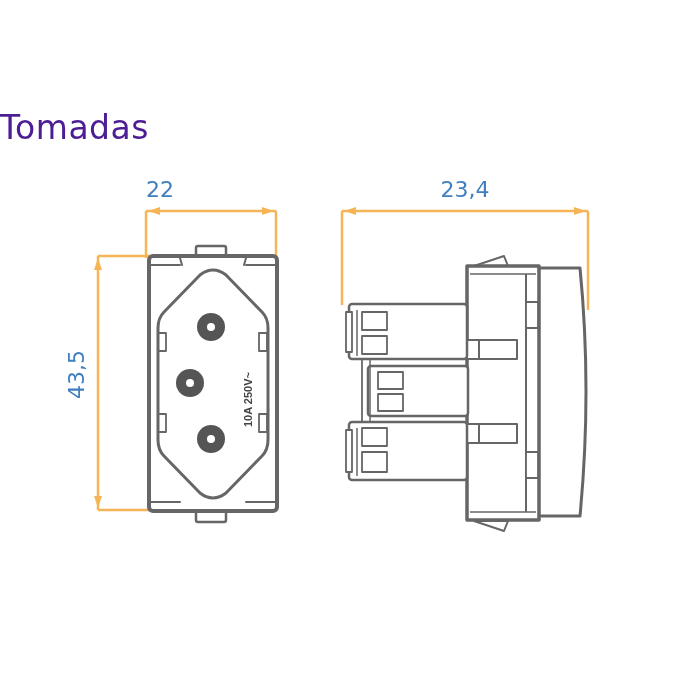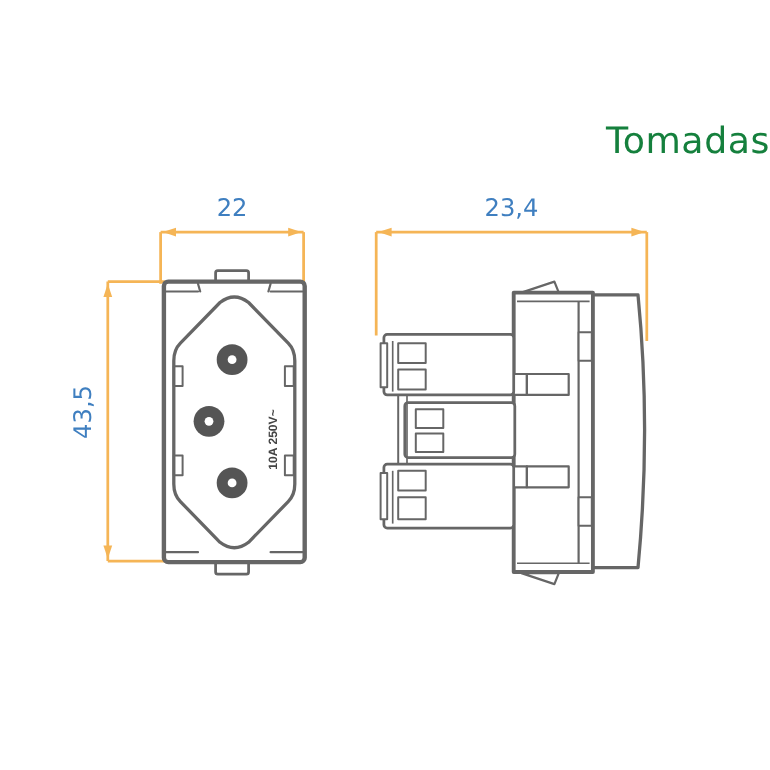--- a/index.html
+++ b/index.html
@@ -1,19 +1,19 @@
 <!DOCTYPE html>
 <html><head>
 <meta charset="utf-8">
 <style>
   html, body { margin: 0; padding: 0; background: #ffffff; }
   body { width: 700px; height: 700px; position: relative; overflow: hidden; font-family: "DejaVu Sans", sans-serif; }
-  .title { position: absolute; left: 0; top: 108px; width: 700px; text-align: right; font-size: 33px; color: #15803d; letter-spacing: 0.5px; font-family: "DejaVu Sans", sans-serif; font-weight: normal; }
+  .title { position: absolute; left: 0; top: 108px; width: 700px; text-align: left; font-size: 33px; color: #4c1d95; letter-spacing: 0.5px; font-family: "DejaVu Sans", sans-serif; font-weight: normal; }
   .dim { position: absolute; color: #3f7fc0; font-size: 22px; font-family: "DejaVu Sans", sans-serif; }
-  .dim-w { left: 146px; top: 177px; width: 130px; text-align: center; }
+  .dim-w { left: 146px; top: 177px; width: 130px; }
   .dim-d { left: 342px; top: 177px; width: 246px; text-align: center; }
   .dim-h { left: 36px; top: 362px; width: 80px; text-align: center; transform: rotate(-90deg); transform-origin: center center; }
   svg { position: absolute; left: 0; top: 0; }
 </style>
 </head>
 <body>
 
 <div class="title">Tomadas</div>
 
 <div class="dim dim-w">22</div>

